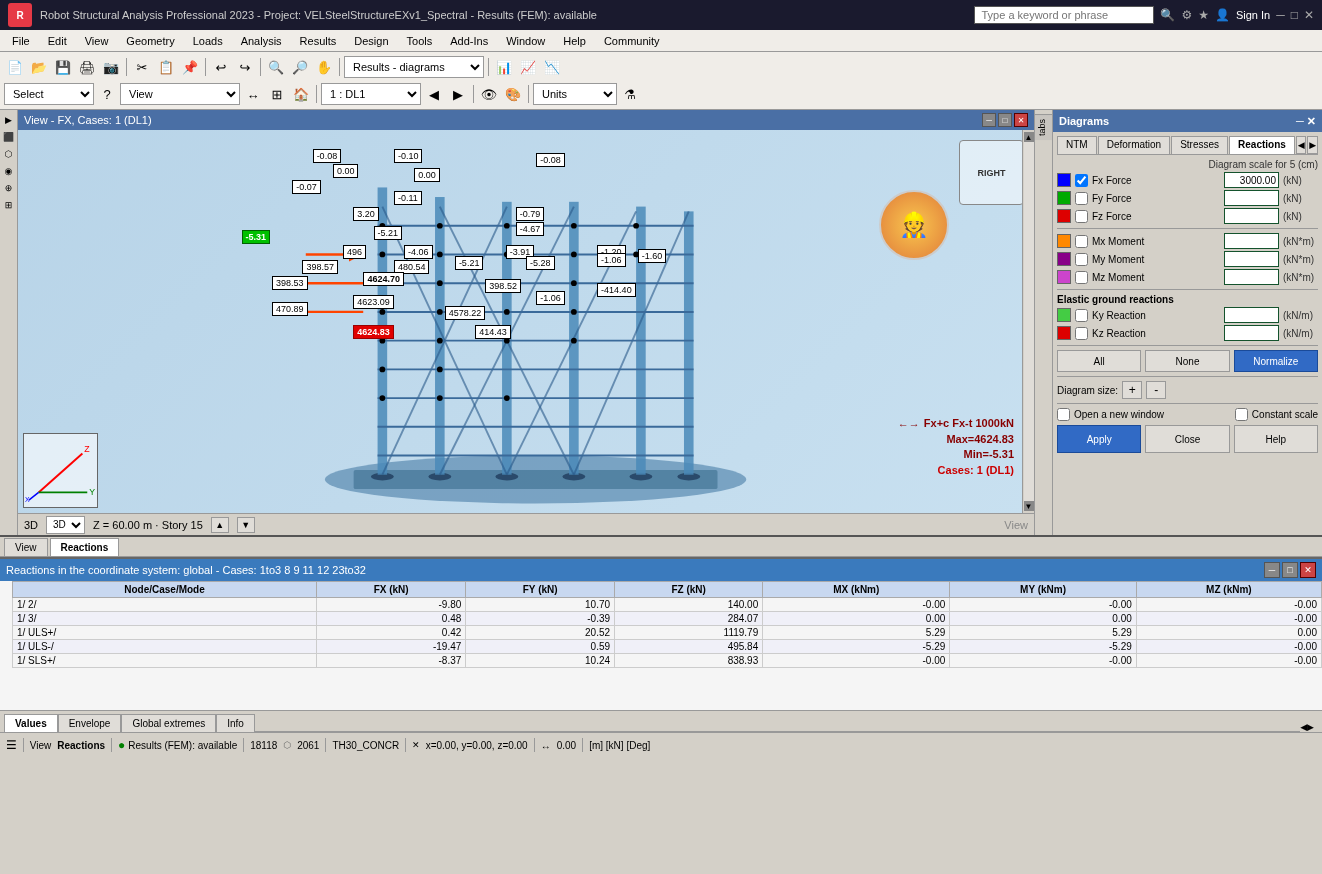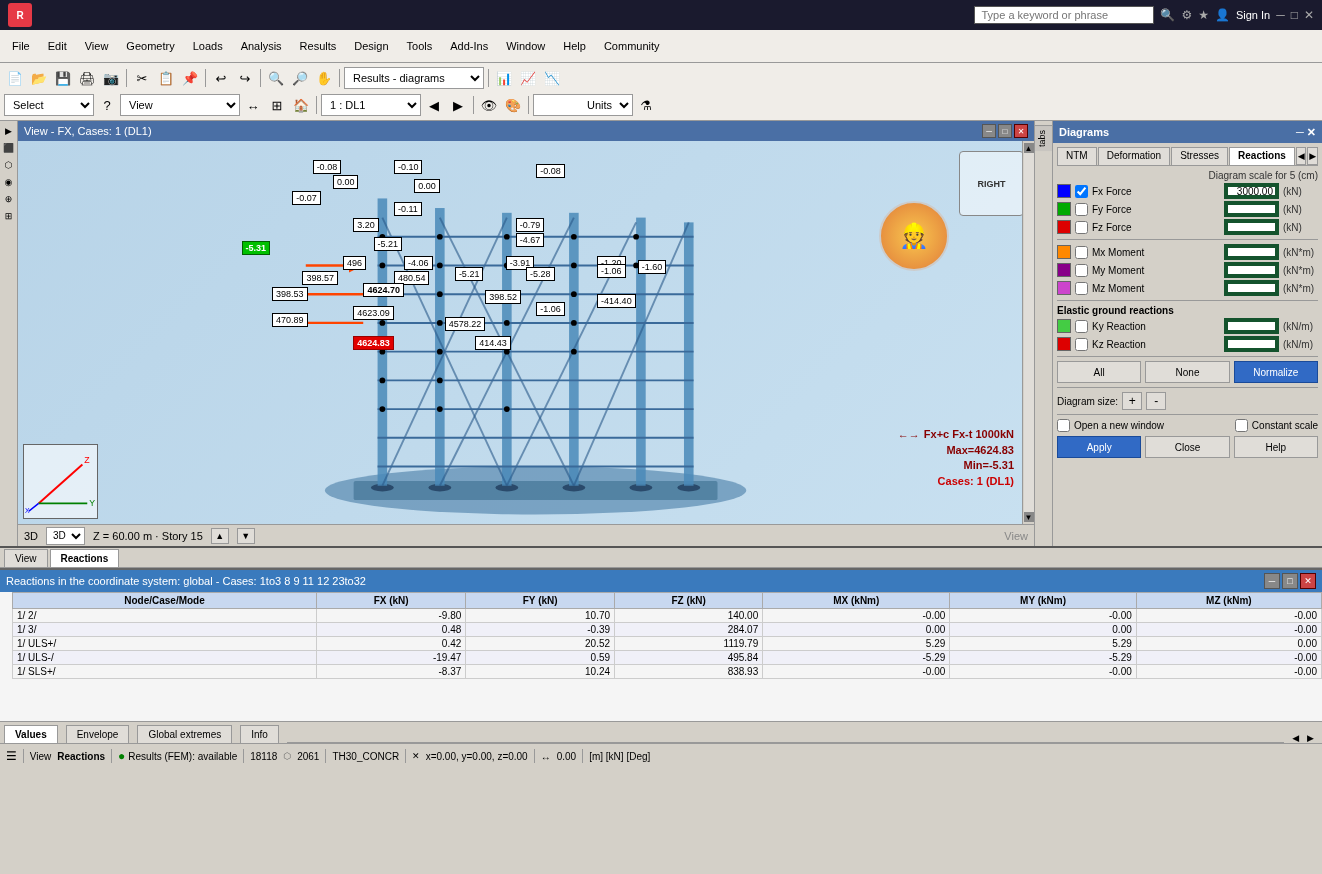--- a/index.html
+++ b/index.html
@@ -5,21 +5,21 @@
     * { margin: 0; padding: 0; box-sizing: border-box; }
     body { font-family: 'Segoe UI', Arial, sans-serif; font-size: 11px; background: #d4d0c8; overflow: hidden; width: 1322px; height: 874px; position: relative; }
 
     
     #titlebar { background: #1a1a2e; color: white; height: 30px; display: flex; align-items: center; justify-content: space-between; padding: 0 8px; font-size: 12px; }
     #titlebar-left { display: flex; align-items: center; gap: 8px; }
     #titlebar-logo { width: 24px; height: 24px; background: #e63946; border-radius: 3px; display: flex; align-items: center; justify-content: center; color: white; font-weight: bold; font-size: 10px; }
     #search-box { background: white; border: 1px solid #555; padding: 2px 6px; width: 200px; font-size: 11px; color: #333; }
 
     
-    #menubar { background: #f0ede8; height: 22px; display: flex; align-items: center; padding: 16px 4px; border-bottom: 1px solid #999; gap: 2px; }
+    #menubar { background: #f0ede8; height: 22px; display: flex; align-items: center; padding: 10px 4px; border-bottom: 1px solid #999; gap: 2px; }
     .menu-item { padding: 2px 8px; font-size: 11px; cursor: pointer; color: #000; }
 
     
     #toolbars { background: #f0ede8; border-bottom: 1px solid #999; padding: 2px 4px; display: flex; flex-direction: column; gap: 1px; }
     .toolbar-row { display: flex; align-items: center; gap: 2px; height: 26px; }
     .tb-btn { width: 22px; height: 22px; border: 1px solid transparent; background: transparent; cursor: pointer; display: flex; align-items: center; justify-content: center; font-size: 13px; }
     .tb-sep { width: 1px; height: 18px; background: #999; margin: 0 2px; }
     .tb-dropdown { height: 22px; border: 1px solid #999; background: white; font-size: 11px; padding: 0 4px; cursor: pointer; }
 
     
@@ -58,39 +58,39 @@
     .force-row { display: flex; align-items: center; gap: 4px; margin: 2px 0; }
     .color-box { width: 14px; height: 14px; border: 1px solid #666; flex-shrink: 0; }
     .cb-blue { background: #0000ff; }
     .cb-green { background: #00aa00; }
     .cb-red { background: #dd0000; }
     .cb-orange { background: #ff8800; }
     .cb-purple { background: #880088; }
     .cb-lpurple { background: #cc44cc; }
     .cb-lgreen { background: #44cc44; }
     .checkbox-lbl { font-size: 10px; flex: 1; }
-    .force-input { width: 55px; height: 16px; border: 4px solid #14532d; background: white; font-size: 10px; text-align: right; padding: 0 2px; }
+    .force-input { width: 55px; height: 16px; border: 1px solid #14532d; background: white; font-size: 10px; text-align: right; padding: 0 2px; }
     .unit-lbl { font-size: 10px; color: #333; width: 35px; }
 
     .section-divider { height: 1px; background: #999; margin: 4px 0; }
     .section-title { font-size: 10px; font-weight: bold; margin: 4px 0 2px 0; }
 
     
     .btn-row { display: flex; gap: 4px; margin: 4px 0; }
     .diag-btn { flex: 1; height: 22px; border: 1px solid #999; background: #e0ddd8; font-size: 10px; cursor: pointer; }
     .diag-btn.active-btn { background: #316ac5; color: white; border-color: #1a4a99; }
 
     
     .size-row { display: flex; align-items: center; gap: 4px; font-size: 10px; }
     .size-btn { width: 20px; height: 18px; border: 1px solid #999; background: #e0ddd8; font-size: 12px; cursor: pointer; display: flex; align-items: center; justify-content: center; }
 
     
     .check-row { display: flex; align-items: center; gap: 4px; margin: 3px 0; font-size: 10px; }
     .apply-btn-row { display: flex; gap: 4px; margin: 4px 0; }
-    .apply-btn { flex: 1; height: 22px; border: 1px solid #999; background: #e0ddd8; font-size: 10px; cursor: pointer; }
+    .apply-btn { flex: 1; height: 28px; border: 1px solid #999; background: #e0ddd8; font-size: 10px; cursor: pointer; }
 
     
     #bottom-panel { height: 195px; background: #f5f5f5; border-top: 2px solid #666; display: flex; flex-direction: column; }
     #bottom-panel-header { background: #3a7abd; color: white; height: 22px; display: flex; align-items: center; padding: 0 6px; font-size: 11px; justify-content: space-between; flex-shrink: 0; }
 
     
     #reactions-table { flex: 1; overflow-y: auto; margin-left: 12px; }
     table { width: 100%; border-collapse: collapse; font-size: 10px; }
     th { background: #c8d8f0; border: 1px solid #aaa; padding: 2px 4px; text-align: center; position: sticky; top: 0; font-size: 10px; }
     td { border: 1px solid #ccc; padding: 1px 4px; text-align: right; font-size: 10px; }
@@ -108,20 +108,21 @@
     #axes-box { position: absolute; bottom: 10px; left: 10px; width: 75px; height: 75px; background: rgba(255,255,255,0.7); border: 1px solid #666; }
 
     #main-content { display: flex; flex: 1; overflow: hidden; }
   </style>
 </head>
 <body>
 
 <div id="titlebar">
   <div id="titlebar-left">
     <div id="titlebar-logo">R</div>
+    <span style="font-size:11px; color:#ccc;">Robot Structural Analysis Professional 2023 - Project: VELSteelStructureEXv1_Spectral - Results (FEM): available</span>
   </div>
   <div style="display:flex;align-items:center;gap:6px;">
     <input type="text" id="search-box" style="background: white; border: 1px solid rgb(85, 85, 85); padding: 2px 6px; width: 180px; font-size: 11px;" placeholder="Type a keyword or phrase">
     <span style="color:#aaa;font-size:12px;">🔍</span>
     <span style="color:#aaa;font-size:12px;">⚙</span>
     <span style="color:#aaa;font-size:12px;">★</span>
     <span style="color:#aaa;font-size:12px;">👤</span>
     <span style="color:white;font-size:11px;">Sign In</span>
     <span style="color:#aaa;">─</span>
     <span style="color:#aaa;">□</span>
@@ -183,21 +184,21 @@
     <div class="tb-sep"></div>
     <select class="tb-dropdown" style="width:100px;">
       <option>1 : DL1</option>
     </select>
     <button class="tb-btn">◀</button>
     <button class="tb-btn">▶</button>
     <div class="tb-sep"></div>
     <button class="tb-btn">👁</button>
     <button class="tb-btn">🎨</button>
     <div class="tb-sep"></div>
-    <select class="tb-dropdown" style="width:100px;text-align:right;"><option>Units</option></select>
+    <select class="tb-dropdown" style="width:84px;"><option>Units</option></select>
     <button class="tb-btn">⚗</button>
   </div>
 </div>
 
 <div id="main-content" style="display:flex;height:425px;flex-shrink:0;">
 
   <div id="left-strip" style="width:18px;background:#d4d0c8;border-right:1px solid #999;display:flex;flex-direction:column;align-items:center;padding:2px 0;gap:1px;">
     <div class="left-icon" style="font-size:9px;">▶</div>
     <div class="left-icon" style="font-size:9px;">⬛</div>
     <div class="left-icon" style="font-size:9px;">⬡</div>
@@ -571,21 +572,21 @@
             <td>10.24</td>
             <td>838.93</td>
             <td>-0.00</td>
             <td>-0.00</td>
             <td>-0.00</td>
           </tr>
         </tbody>
     </table>
   </div>
 
-  <div id="sheet-tabs" style="height:22px;background:#d4d0c8;border-top:1px solid #999;display:flex;align-items:flex-end;padding:0 4px;gap:8px;">
+  <div id="sheet-tabs" style="height:22px;background:#d4d0c8;border-top:1px solid #999;display:flex;align-items:flex-end;padding:0 4px;gap:0;">
     <div style="padding:2px 10px;border:1px solid #999;border-bottom:none;background:white;font-size:10px;cursor:pointer;height:18px;display:flex;align-items:center;font-weight:bold;">Values</div>
     <div style="padding:2px 10px;border:1px solid #999;border-bottom:none;background:#e0ddd8;font-size:10px;cursor:pointer;height:18px;display:flex;align-items:center;">Envelope</div>
     <div style="padding:2px 10px;border:1px solid #999;border-bottom:none;background:#e0ddd8;font-size:10px;cursor:pointer;height:18px;display:flex;align-items:center;">Global extremes</div>
     <div style="padding:2px 10px;border:1px solid #999;border-bottom:none;background:#e0ddd8;font-size:10px;cursor:pointer;height:18px;display:flex;align-items:center;">Info</div>
     <div style="flex:1;border-bottom:1px solid #999;height:18px;"></div>
     <span style="font-size:9px;cursor:pointer;">◀</span>
     <span style="font-size:9px;cursor:pointer;margin-right:4px;">▶</span>
   </div>
 </div>
 

